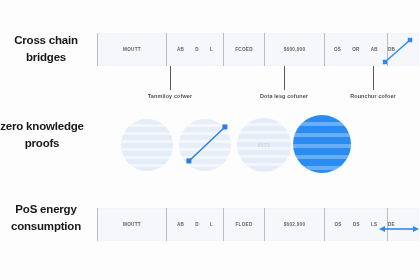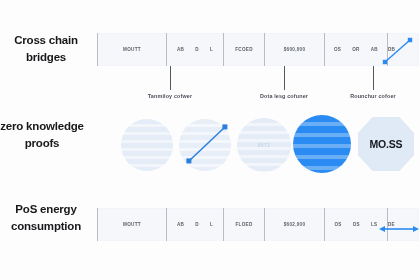--- a/index.html
+++ b/index.html
@@ -266,23 +266,20 @@
   <div class="node circle pale" id="node-3">
     <div class="stripes"></div>
     <span class="ghost-text">6072</span>
   </div>
 
   <div class="node circle solid" id="node-4">
     <div class="stripes-dark"></div>
     <span class="ghost-text"></span>
   </div>
 
-  <div class="node" id="node-5">
-    <span class="moss-text">MO.SS</span>
-  </div>
 
   <div class="bar" id="bar-bottom">
     <div class="cell c1">
       <span class="cell-text">MOUTT</span>
     </div>
     <div class="cell c2">
       <span class="cell-multi">
         <span class="cell-text">AB</span>
         <span class="cell-text">D</span>
         <span class="cell-text">L</span>

